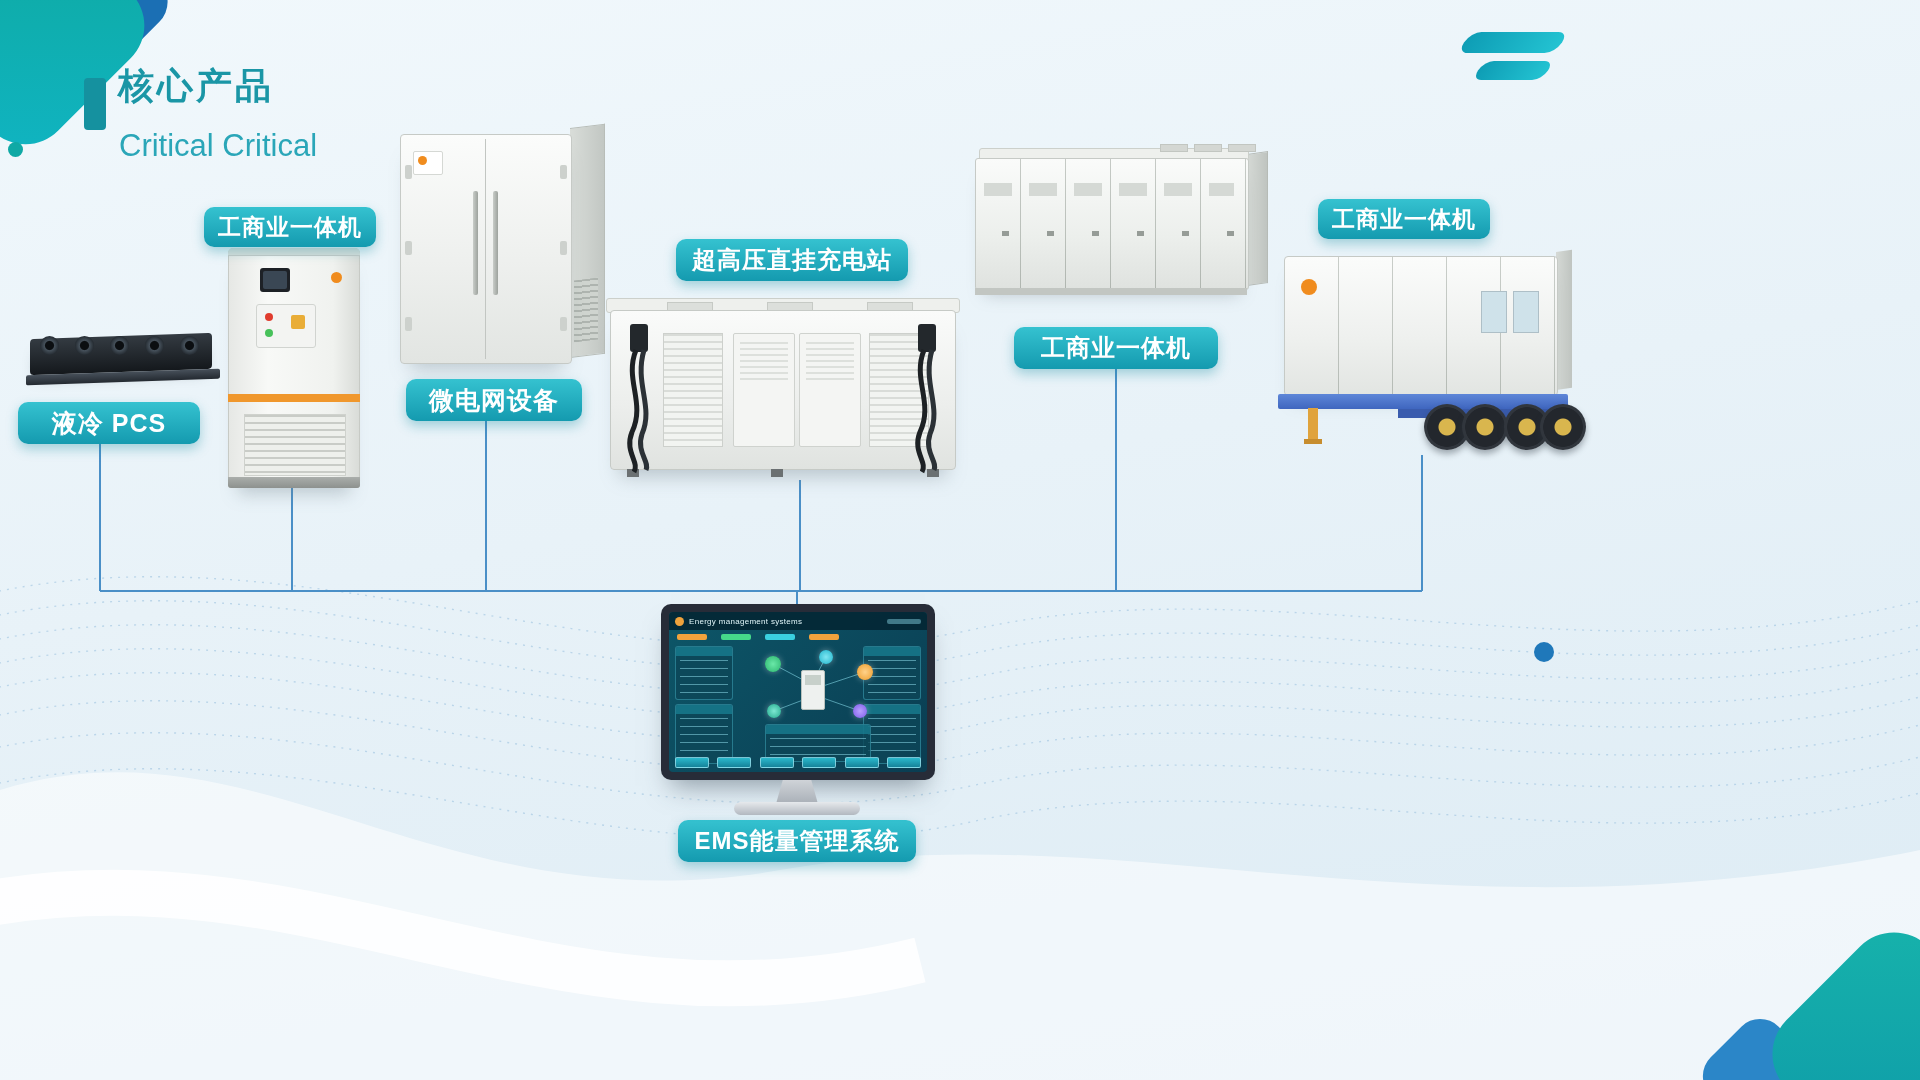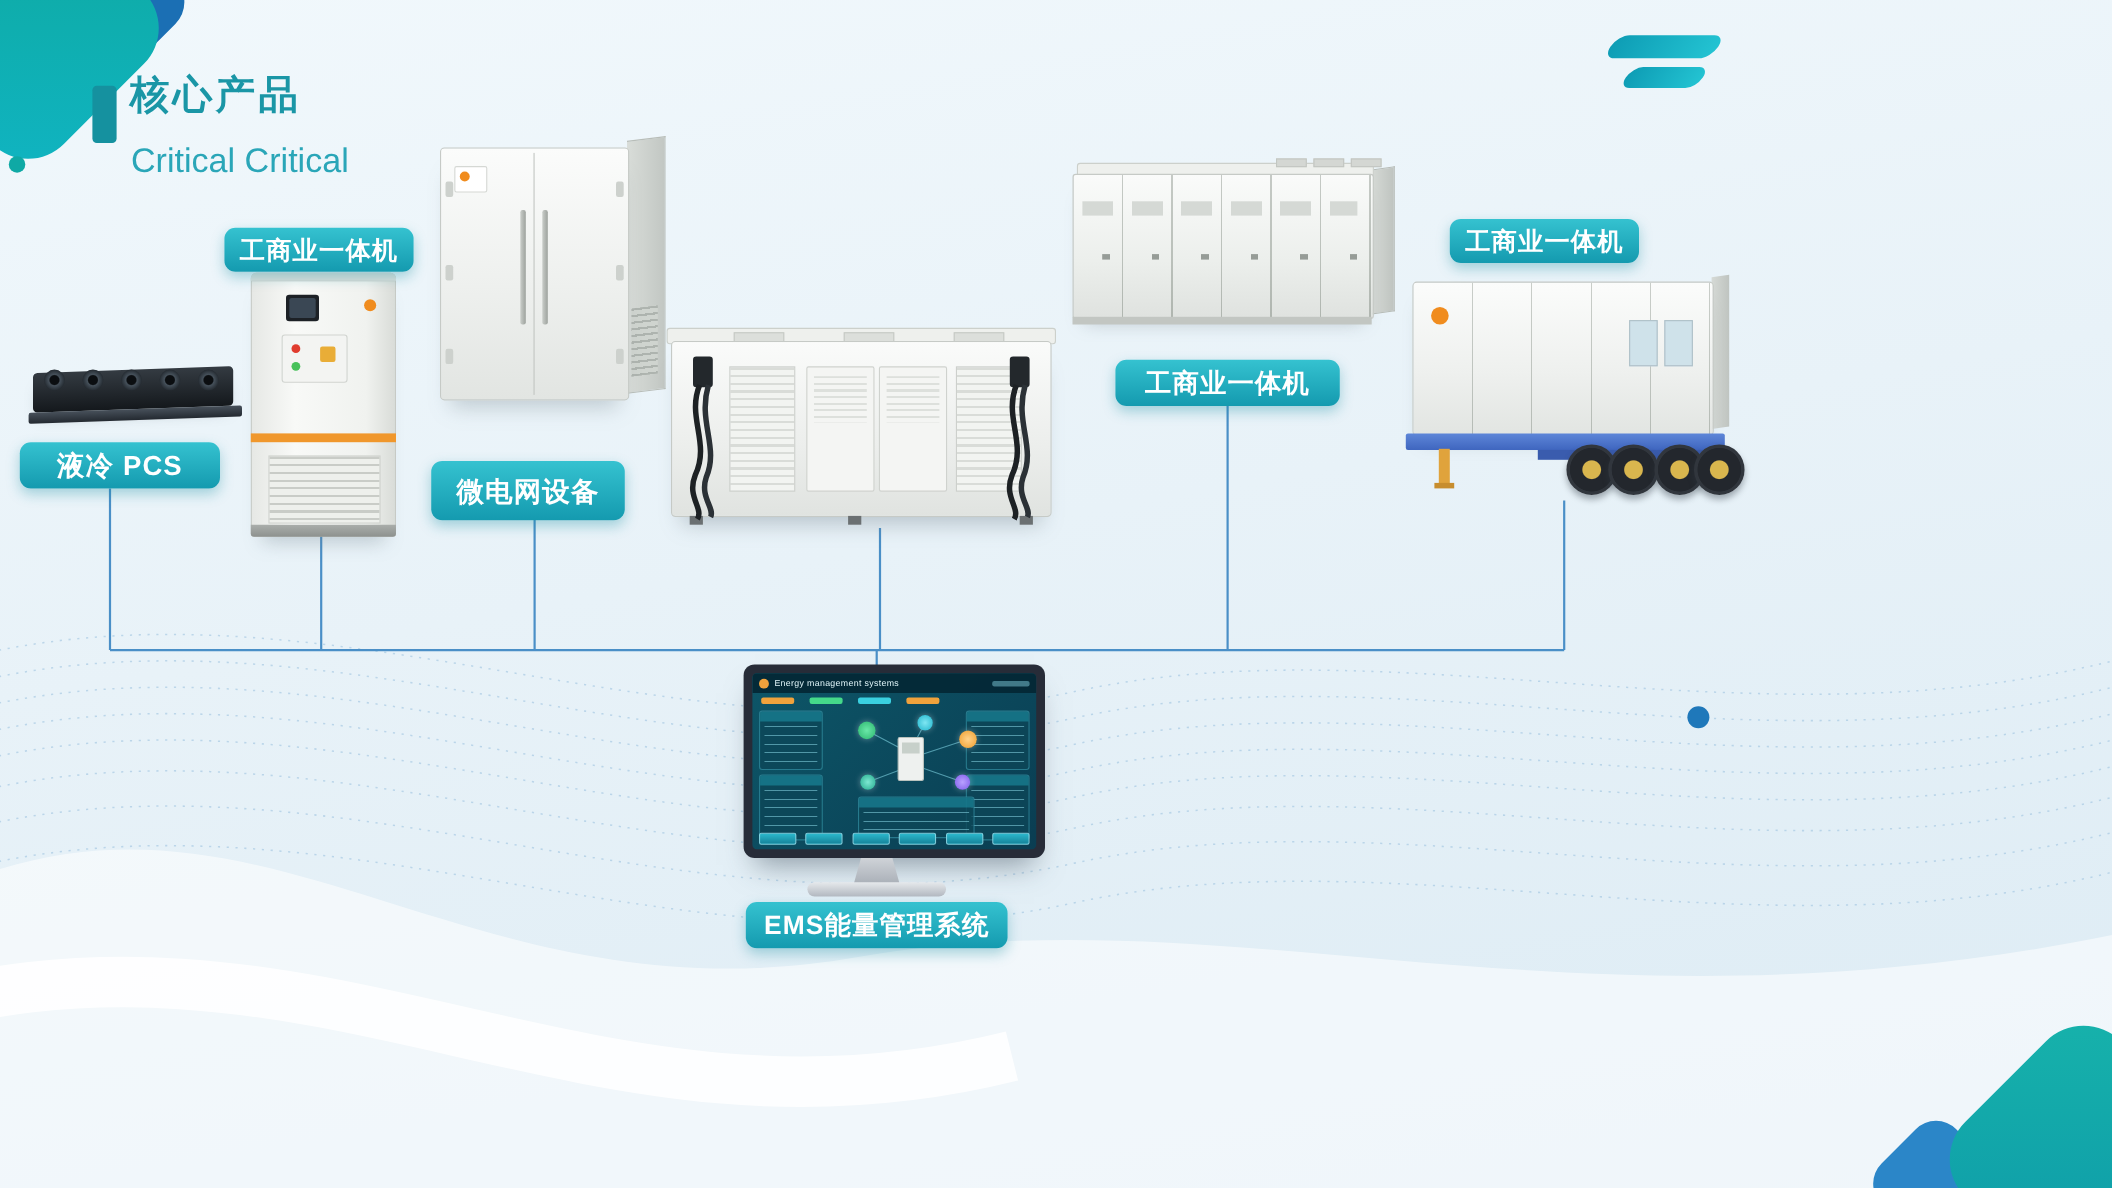--- a/index.html
+++ b/index.html
@@ -39,21 +39,21 @@
   
   .connectors{position:absolute;left:0;top:0;width:1920px;height:1080px;z-index:1;pointer-events:none;}
 
   
   .pill{position:absolute;display:flex;align-items:center;justify-content:center;
     background:linear-gradient(180deg,#35c2d0 0%,#149aaf 100%);color:#fff;
     font-family:Liberation Sans, sans-serif;font-weight:700;font-size:25px;letter-spacing:1px;
     border-radius:10px;box-shadow:0 5px 12px rgba(20,140,160,.35);white-space:nowrap;z-index:5;}
   .pill-pcs{left:18px;top:402px;width:182px;height:42px;}
   .pill-allinone{left:204px;top:207px;width:172px;height:40px;font-size:23px;}
-  .pill-microgrid{left:392px;top:379px;width:176px;height:54px;margin-top:40px;}
+  .pill-microgrid{left:406px;top:379px;width:176px;height:42px;}
   .pill-charging{left:676px;top:239px;width:232px;height:42px;font-size:24px;}
   .pill-string{left:1014px;top:327px;width:204px;height:42px;font-size:24px;}
   .pill-mobile{left:1318px;top:199px;width:172px;height:40px;font-size:23px;}
   .pill-ems{left:678px;top:820px;width:238px;height:42px;font-size:24px;}
 
   
   .art{z-index:4;}
   .art-pcs{position:absolute;left:28px;top:328px;width:192px;height:66px;}
   .pcs-body{position:absolute;left:2px;top:8px;width:182px;height:36px;border-radius:4px;
     background:linear-gradient(180deg,#343b42,#14181c);transform:skewY(-2deg);
@@ -144,21 +144,21 @@
     background:linear-gradient(#5e86d8,#3f66bf);}
   .mb-beam{position:absolute;left:120px;top:161px;width:160px;height:9px;background:#3a5cae;}
   .mb-leg{position:absolute;left:30px;top:160px;width:10px;height:32px;background:#e0a33c;}
   .mb-leg::after{content:"";position:absolute;left:-4px;bottom:-4px;width:18px;height:5px;background:#c78d2e;}
   .mb-wheel{position:absolute;top:156px;width:46px;height:46px;border-radius:50%;
     background:radial-gradient(circle,#d9b64e 0 8px,#23272d 9px 60%,#31363d 62%);
     box-shadow:0 4px 6px rgba(50,60,70,.4);}
 
   
   .monitor{position:absolute;left:660px;top:604px;width:274px;height:212px;z-index:6;}
-  .mon-bezel{position:absolute;left:16px;top:0;width:274px;height:176px;background:#272c38;border-radius:10px;
+  .mon-bezel{position:absolute;left:1px;top:0;width:274px;height:176px;background:#272c38;border-radius:10px;
     box-shadow:0 16px 24px -10px rgba(60,75,90,.5);}
   .mon-screen{position:absolute;left:8px;top:8px;width:258px;height:160px;border-radius:4px;overflow:hidden;
     background:linear-gradient(135deg,#0d5668,#0a3d52);}
   .scr-header{position:absolute;left:0;top:0;width:100%;height:18px;background:rgba(4,40,54,.95);
     display:flex;align-items:center;gap:5px;padding:0 6px;box-sizing:border-box;}
   .scr-logo-dot{width:9px;height:9px;border-radius:50%;background:#f0a23c;flex:none;}
   .scr-title{font-size:8px;color:#dff4f8;letter-spacing:.3px;white-space:nowrap;}
   .scr-hr{margin-left:auto;width:34px;height:5px;background:rgba(140,220,235,.45);border-radius:2px;}
   .scr-chips{position:absolute;left:8px;top:22px;display:flex;gap:14px;}
   .chip{width:30px;height:6px;border-radius:2px;}
@@ -268,20 +268,21 @@
       <div class="mg-hinge" style="left:4px;top:106px"></div>
       <div class="mg-hinge" style="left:4px;top:182px"></div>
       <div class="mg-hinge" style="right:4px;top:30px"></div>
       <div class="mg-hinge" style="right:4px;top:106px"></div>
       <div class="mg-hinge" style="right:4px;top:182px"></div>
       <div class="mg-label"></div>
     </div>
   </div>
   <div class="pill pill-microgrid">微电网设备</div>
 
+  <div class="pill pill-charging">超高压直挂充电站</div>
   <div class="art art-charging">
     <div class="ch-roof">
       <div class="ch-roofvent" style="left:60px"></div>
       <div class="ch-roofvent" style="left:160px"></div>
       <div class="ch-roofvent" style="left:260px"></div>
     </div>
     <div class="ch-body">
       <div class="ch-louver" style="left:52px"></div>
       <div class="ch-door" style="left:122px"></div>
       <div class="ch-door" style="left:188px"></div>

